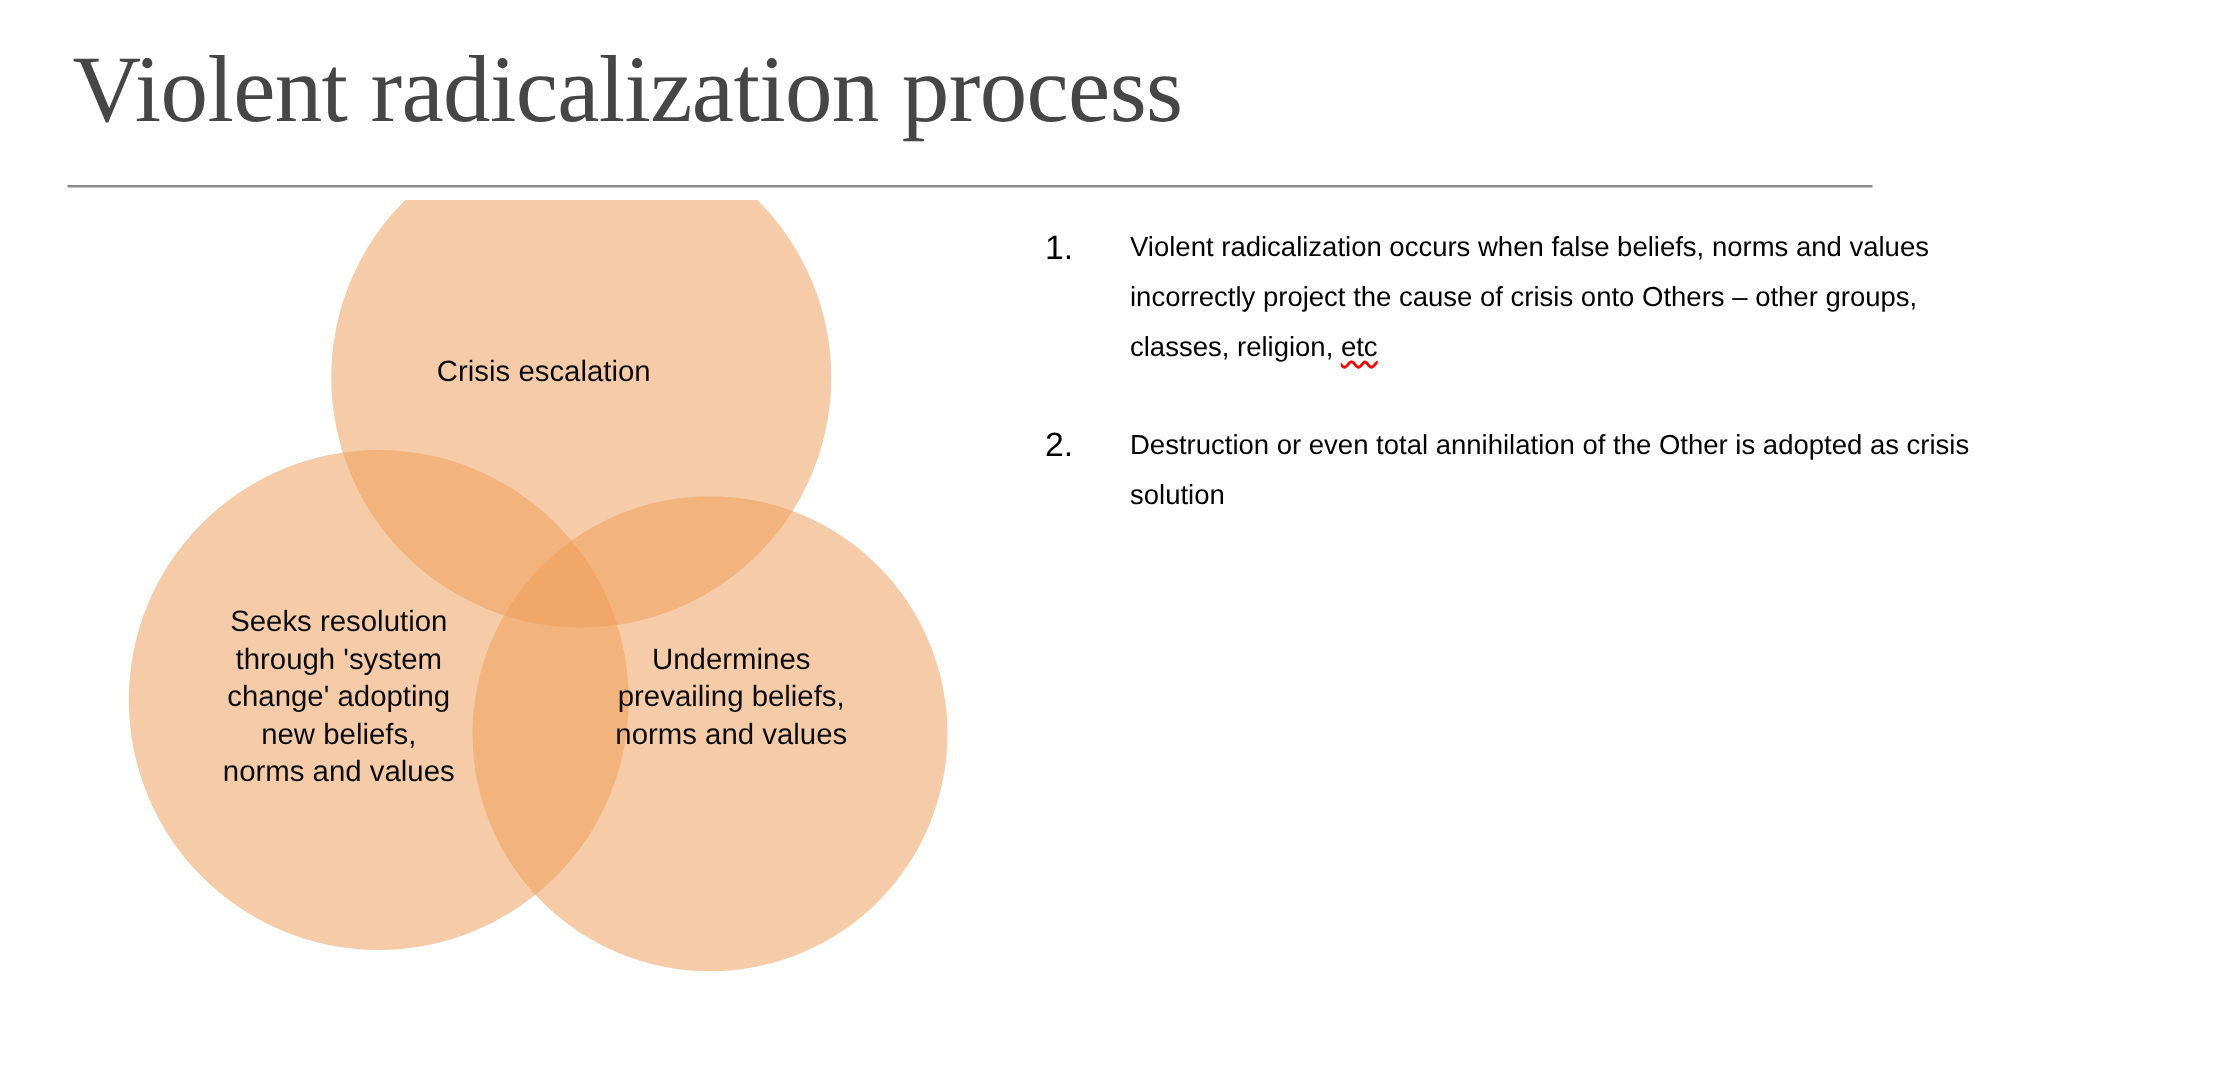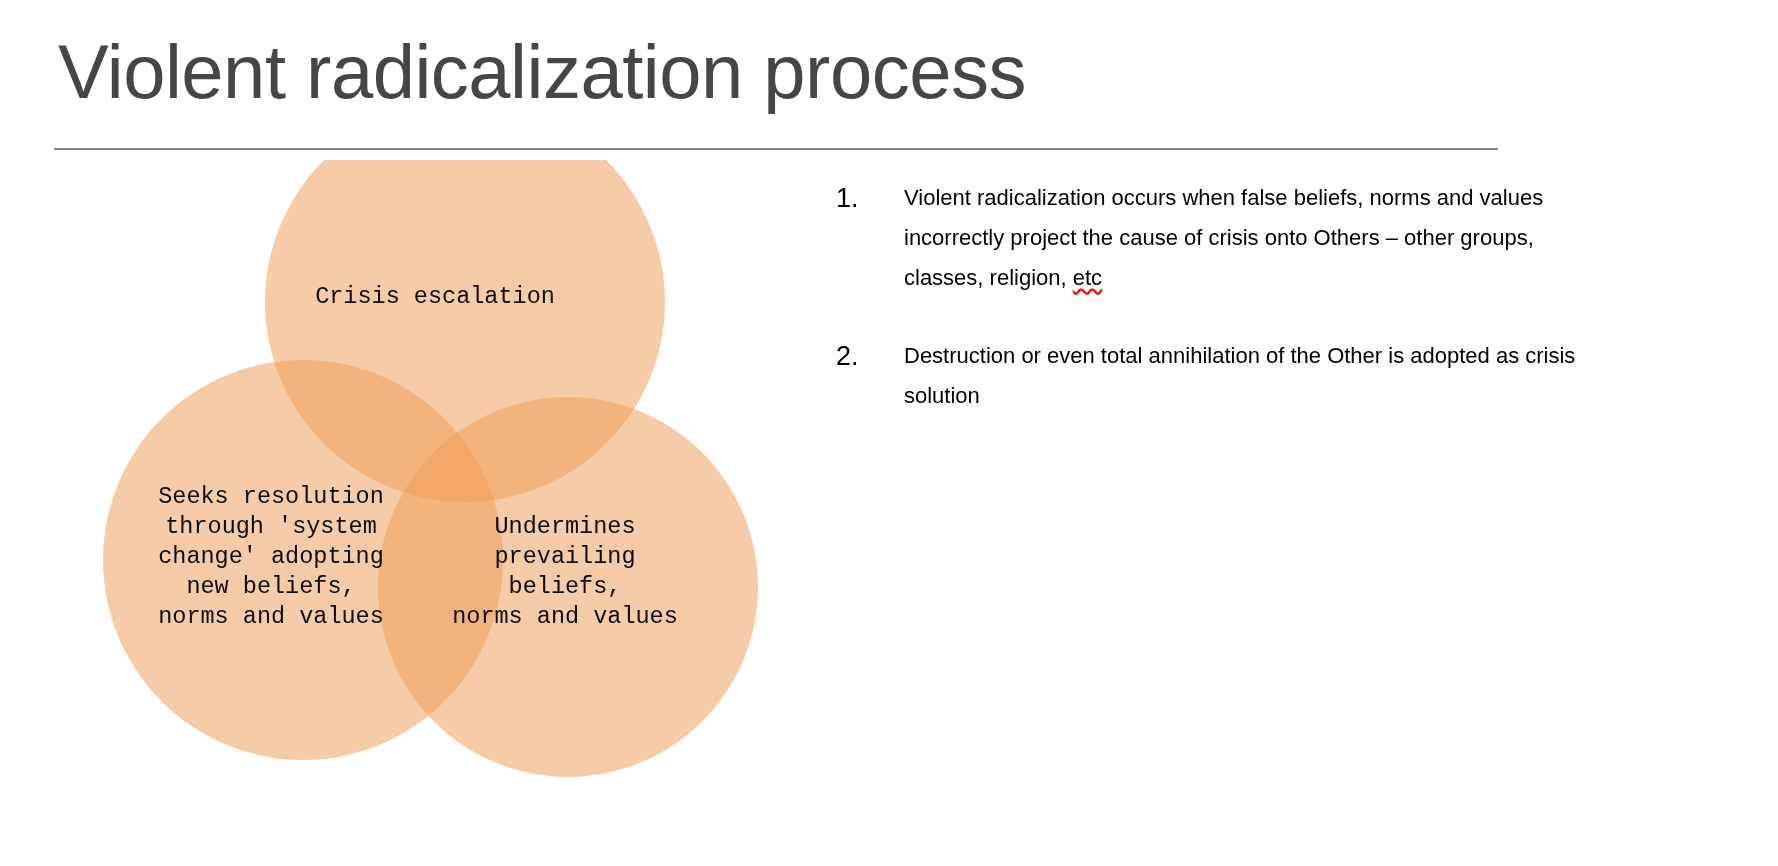--- a/index.html
+++ b/index.html
@@ -20,38 +20,38 @@
   .slide-title {
     position: absolute;
     left: 58px;
     top: 26px;
     font-size: 76px;
     line-height: 92px;
     font-weight: 300;
     color: #464646;
     letter-spacing: -0.5px;
     white-space: nowrap;
+    font-family: Liberation Serif, serif;
   }
   .title-rule {
     position: absolute;
     left: 54px;
     top: 148px;
     width: 1444px;
     height: 2px;
     background: #8c8c8c;
   }
 
   
   .venn {
     position: absolute;
     left: 60px;
     top: 160px;
     width: 720px;
     height: 640px;
-    font-family: Liberation Mono, monospace;
   }
   .venn-svg {
     position: absolute;
     left: 0;
     top: 0;
     width: 720px;
     height: 640px;
   }
   .venn-label {
     position: absolute;
@@ -66,21 +66,21 @@
     left: 245px;
     top: 122px;
     width: 260px;
   }
   .venn-label-left {
     left: 61px;
     top: 322px;
     width: 300px;
   }
   .venn-label-right {
-    left: 380px;
+    left: 400px;
     top: 352px;
     width: 250px;
     text-align: center;
   }
 
   
   .content-list {
     position: absolute;
     left: 836px;
     top: 178px;

